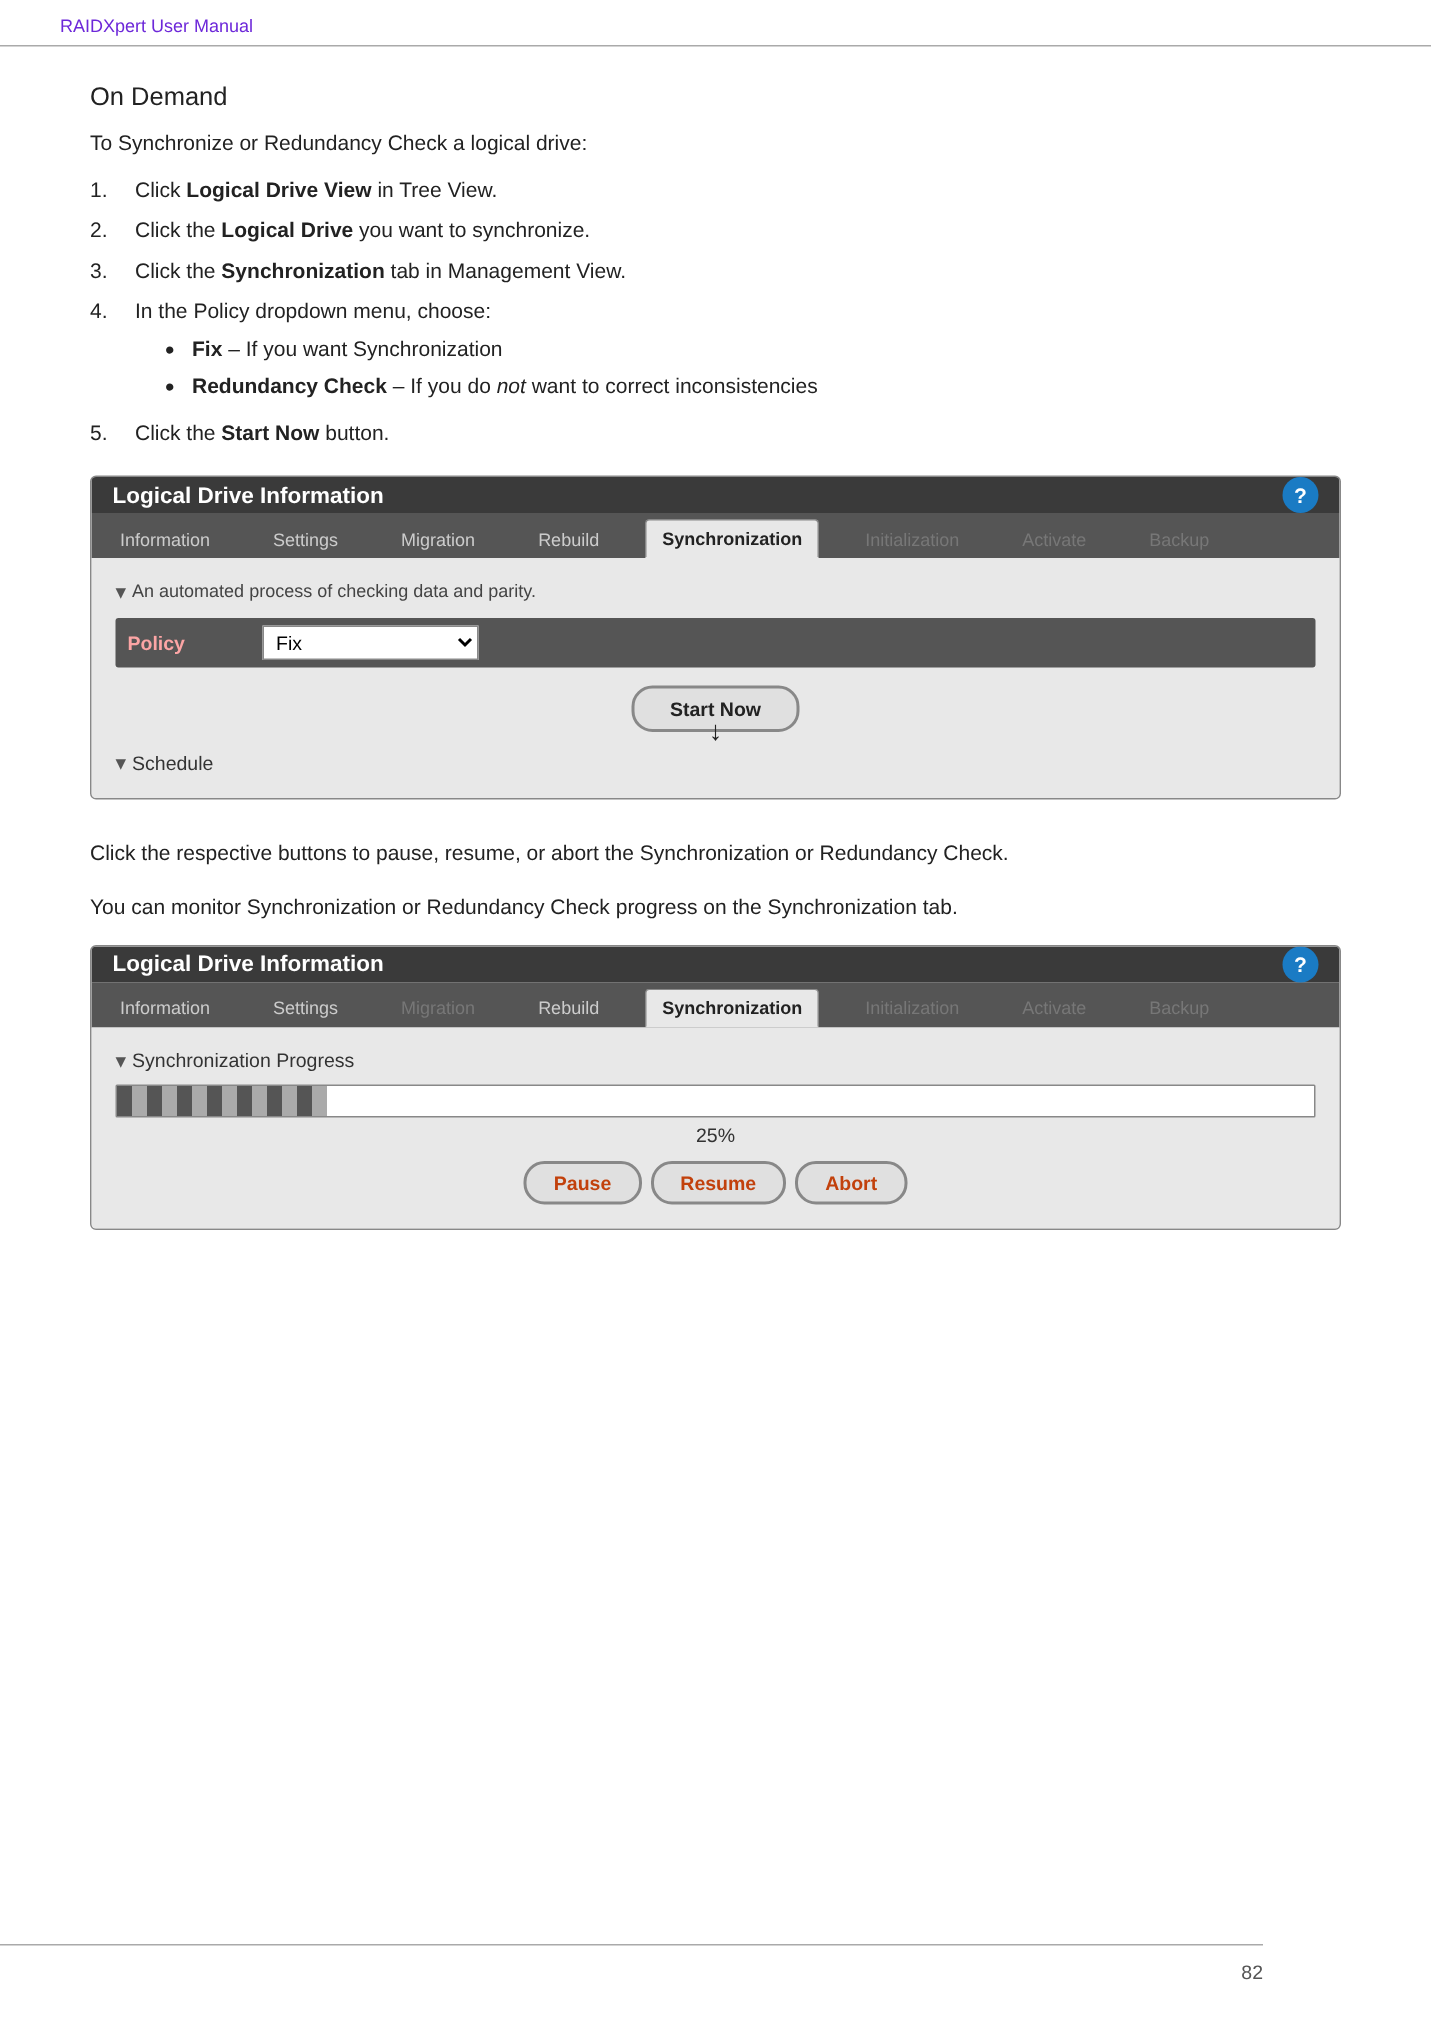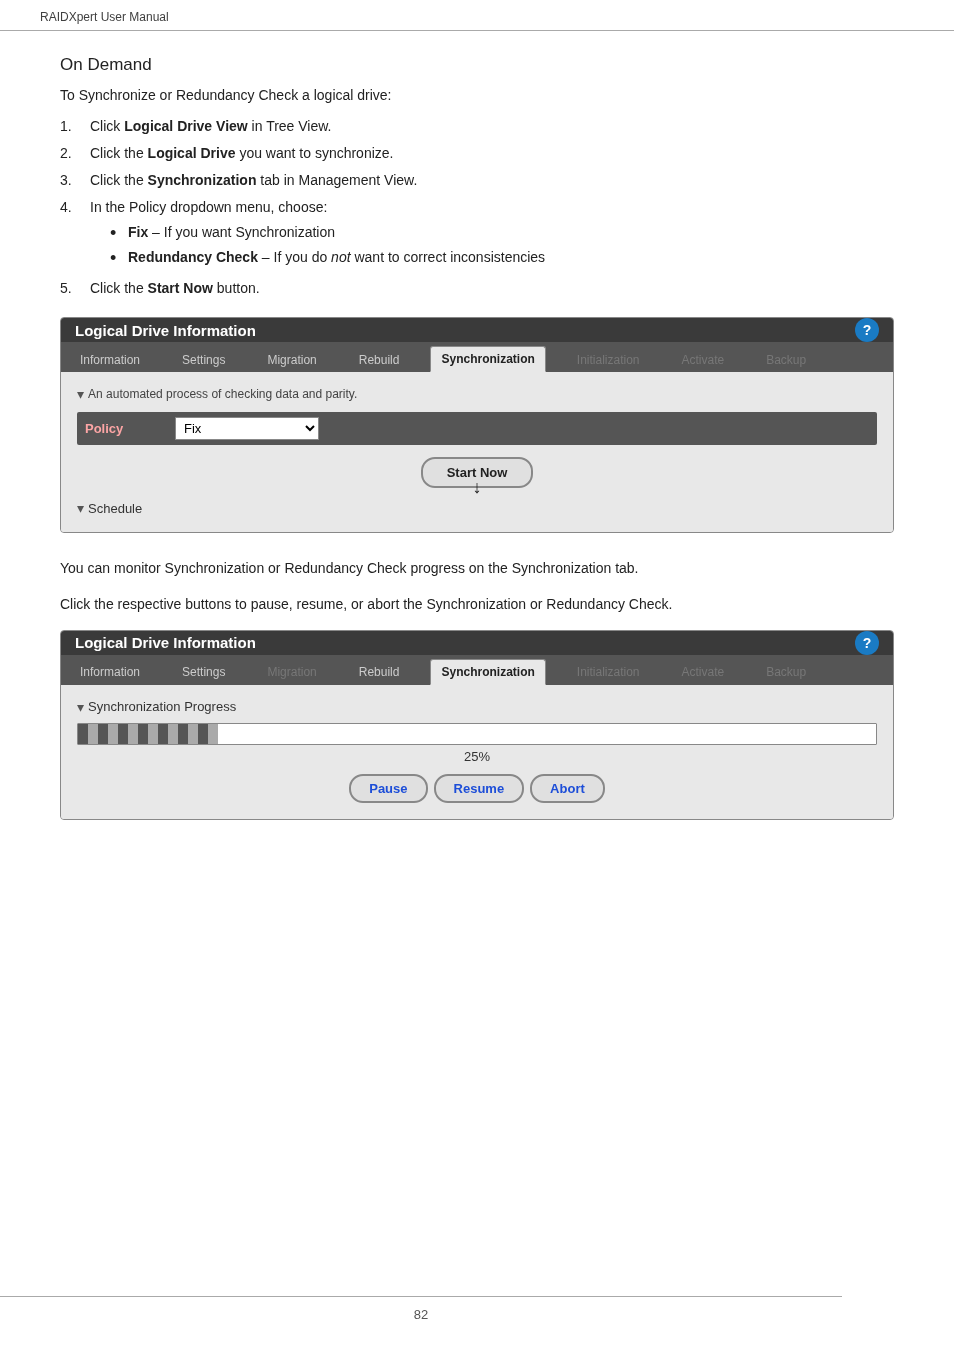--- a/index.html
+++ b/index.html
@@ -8,21 +8,21 @@
       font-size: 14px;
       color: #222;
       background: #fff;
       width: 954px;
       min-height: 1352px;
     }
     .page-header {
       padding: 10px 40px 6px 40px;
       border-bottom: 1px solid #aaa;
       font-size: 12px;
-      color: #404040;
+      color: #6d28d9;
     }
     .page-content {
       padding: 24px 60px 40px 60px;
     }
     .section-title {
       font-size: 17px;
       font-weight: normal;
       margin-bottom: 10px;
     }
     .intro-text {
@@ -247,31 +247,31 @@
       gap: 6px;
     }
     .action-btn {
       background: #e0e0e0;
       border: 2px solid #888;
       border-radius: 14px;
       padding: 5px 18px;
       font-size: 13px;
       font-weight: bold;
       cursor: pointer;
-      color: #1d4ed8;
+      color: #c2410c;
     }
 
     .para-text {
       line-height: 1.6;
       margin-bottom: 14px;
     }
 
     .page-footer {
       border-top: 1px solid #aaa;
-      text-align: center;
+      text-align: right;
       padding: 10px 0;
       font-size: 13px;
       color: #555;
       position: absolute;
       bottom: 20px;
       width: 842px;
     }
   </style>
 </head>
 <body>
@@ -351,22 +351,22 @@
         <button class="start-now-btn">Start Now</button>
         <span class="arrow-indicator">↓</span>
       </div>
       <div class="schedule-row">
         <span class="checkmark">▾</span>
         <span>Schedule</span>
       </div>
     </div>
   </div>
 
+  <div class="para-text">Click the respective buttons to pause, resume, or abort the Synchronization or Redundancy Check.</div>
   <div class="para-text">You can monitor Synchronization or Redundancy Check progress on the Synchronization tab.</div>
-  <div class="para-text">Click the respective buttons to pause, resume, or abort the Synchronization or Redundancy Check.</div>
 
   <div class="panel">
     <div class="panel-header">
       <span>Logical Drive Information</span>
       <div class="help-btn">?</div>
     </div>
     <div class="panel-tabs">
       <div class="tab" style="background: transparent; color: rgb(204, 204, 204); border-top: 1px solid transparent; border-right: 1px solid transparent; border-bottom: none; border-left: 1px solid transparent; border-image: initial;">Information</div>
       <div class="tab" style="background: transparent; color: rgb(204, 204, 204); border-top: 1px solid transparent; border-right: 1px solid transparent; border-bottom: none; border-left: 1px solid transparent; border-image: initial;">Settings</div>
       <div class="tab disabled">Migration</div>

